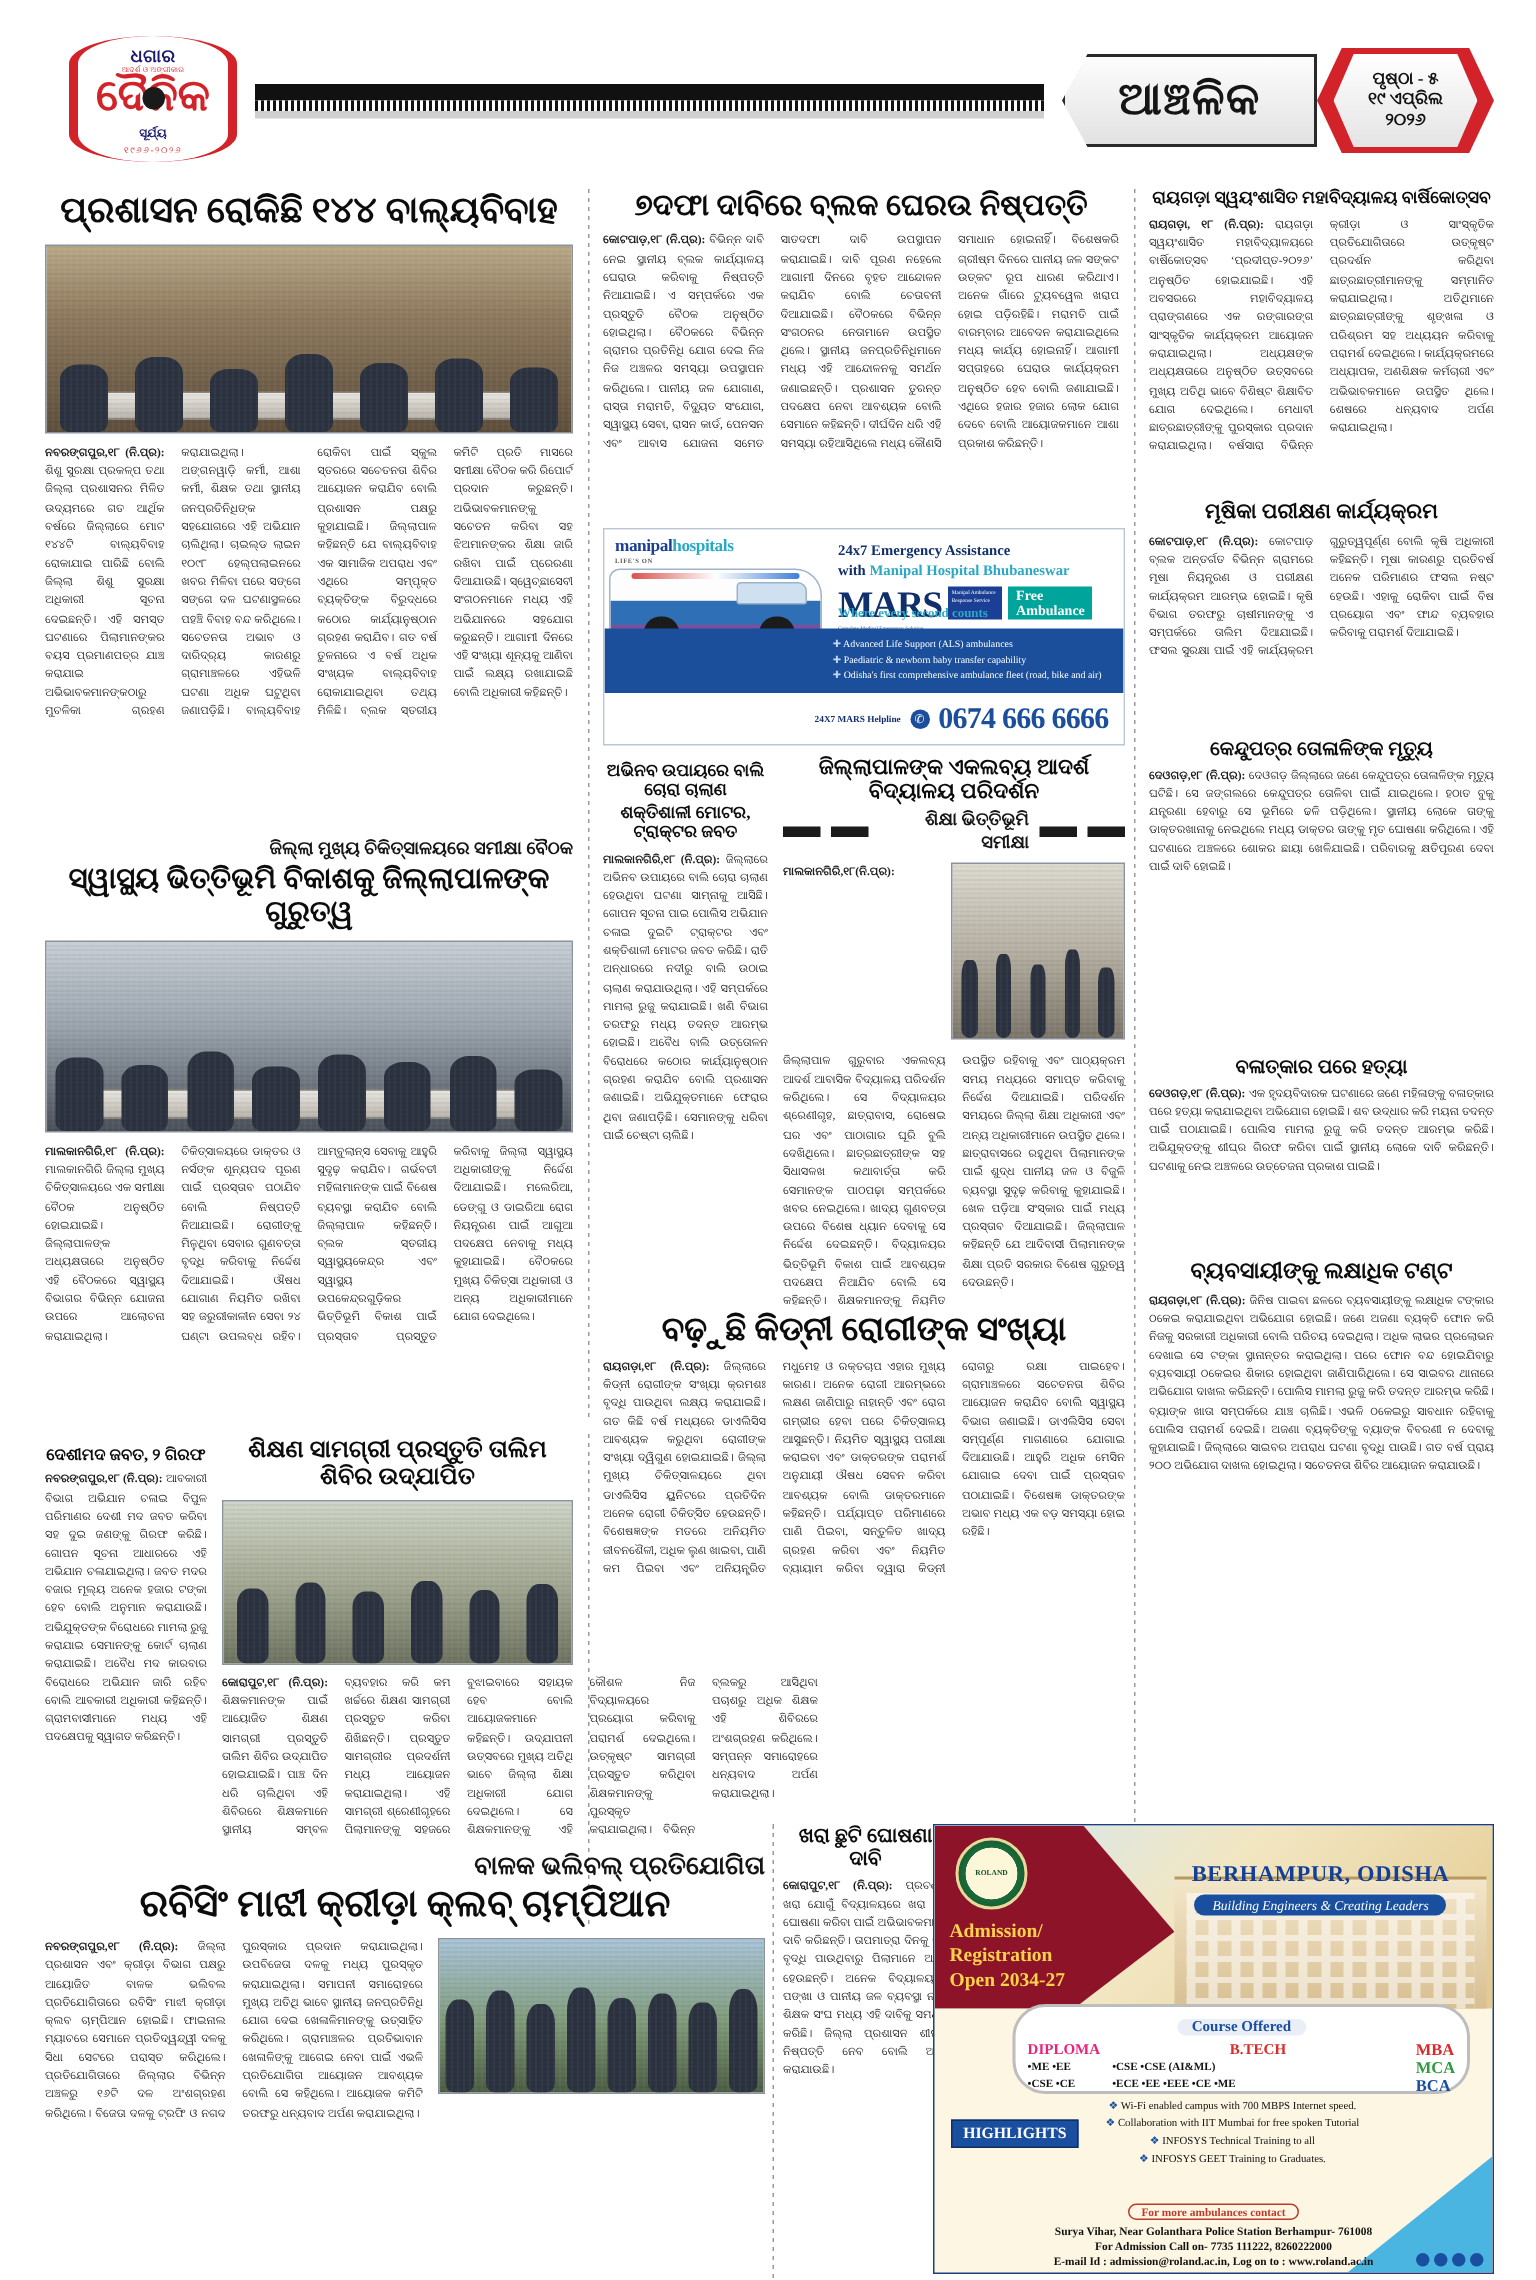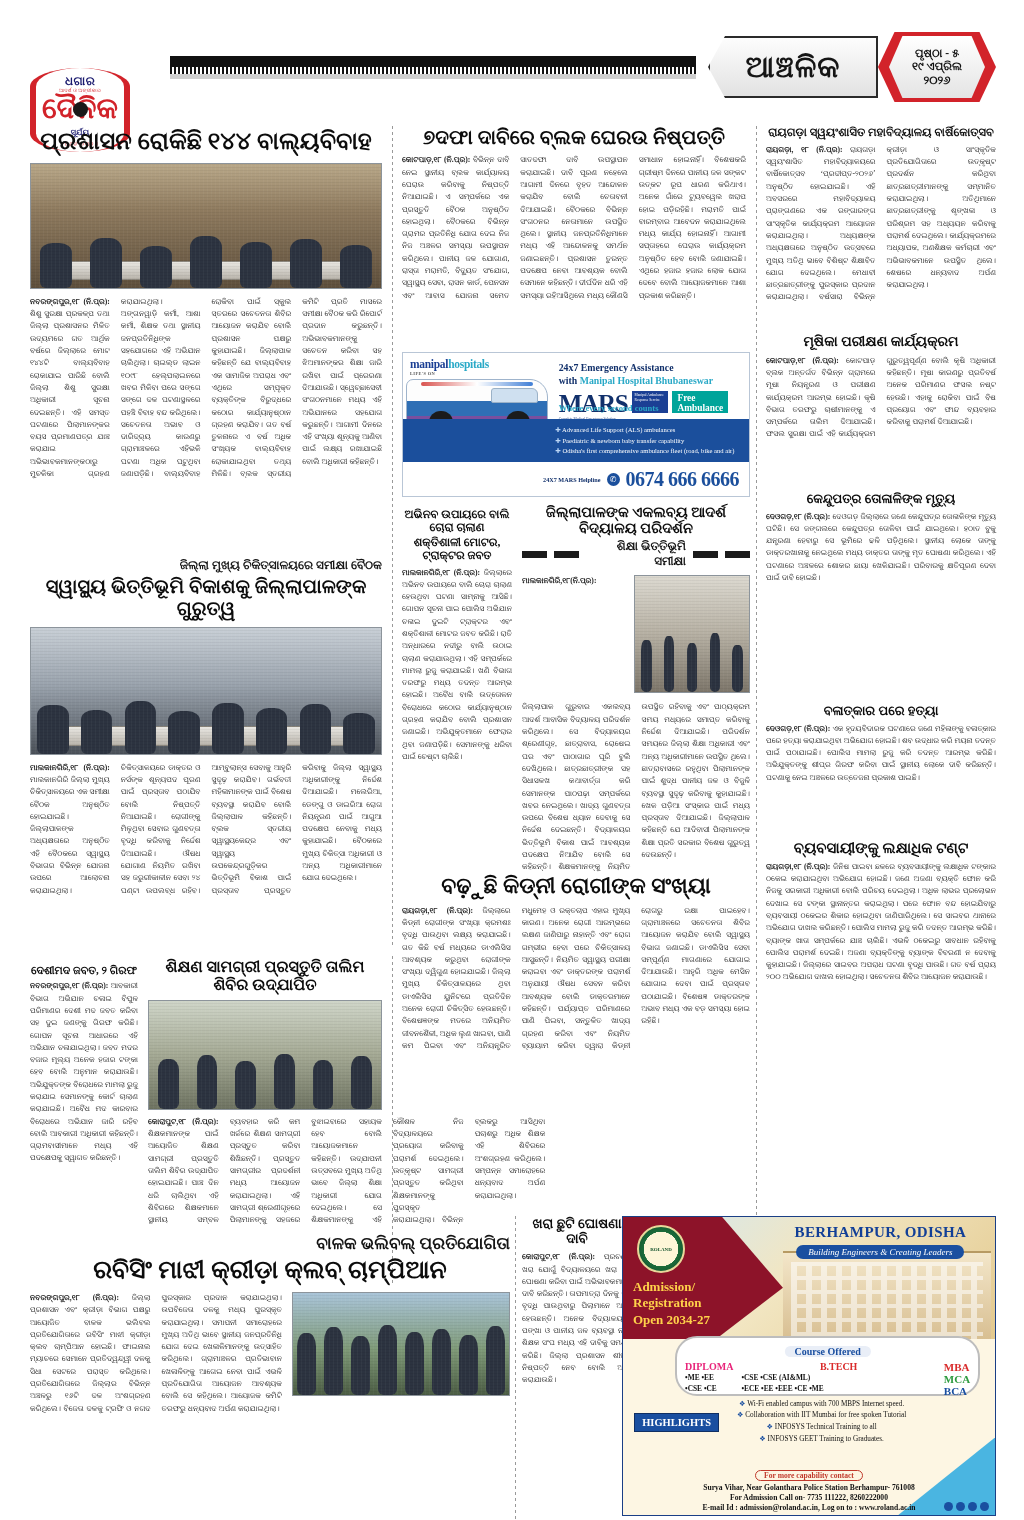--- a/index.html
+++ b/index.html
@@ -9,21 +9,21 @@
     background:#ffffff;
     font-family:"Liberation Serif", serif;
     color:#111;
     overflow:hidden;
     position:relative;
   }
   .page { position:relative; width:1024px; height:1520px; background:#fff; }
 
   
   .masthead { position:relative; height:92px; margin:22px 28px 0 30px; }
-  .logo-box { position:absolute; left:0; top:2px; width:100px; height:84px;margin-top:44px; }
+  .logo-box { position:absolute; left:16px; top:2px; width:112px; height:84px; }
   .logo-bracket {
     position:absolute; inset:0;
     border-left:6px solid #d2232a; border-right:6px solid #d2232a;
     border-radius:50%/22%;
   }
   .logo-top { position:absolute; top:6px; left:0; right:0; text-align:center;
     font-size:12px; color:#1a1a6e; font-weight:bold; letter-spacing:.3px; }
   .logo-sub { position:absolute; top:20px; left:0; right:0; text-align:center;
     font-size:5px; color:#d2232a; letter-spacing:.2px; }
   .logo-main { position:absolute; top:26px; left:0; right:0; text-align:center;
@@ -143,21 +143,21 @@
                background:#8d1329; clip-path:polygon(0 0,62% 0,100% 58%,58% 100%,0 100%); }
   .rl-seal { position:absolute; left:14px; top:8px; width:48px; height:48px; border-radius:50%;
              background:radial-gradient(circle,#fdf6d8 55%,#1b6b3a 56%,#0d4a28 100%);
              border:2px solid #e8d89a; display:flex; align-items:center; justify-content:center;
              font-size:5px; color:#14532d; font-weight:bold; text-align:center; }
   .rl-adm { position:absolute; left:10px; top:62px; color:#ffd24a; font-size:13px;
             font-weight:bold; line-height:1.25; }
   .rl-title { position:absolute; left:40%; right:6px; top:6px; text-align:center; }
   .rl-title .t1 { font-size:20.5px; font-weight:bold; color:#e8242a;
                   text-shadow:1px 1px 0 #5d0b10; letter-spacing:-.4px; }
-  .rl-title .t2 { font-size:15px; font-weight:bold; color:#123f97; letter-spacing:.4px; margin-top:1px;}
+  .rl-title .t2 { font-size:15px; font-weight:bold; color:#123f97; letter-spacing:.4px; margin-top:19px;}
   .rl-title .t3 { display:inline-block; margin-top:4px; padding:2px 12px; background:#1a4fa0;
                   color:#fff; font-size:9px; font-style:italic; border-radius:11px; }
   .rl-bldg { position:absolute; right:4px; bottom:0; width:56%; height:72%;
              background:linear-gradient(180deg,#f3e6c9,#d8bf92);
              border-top:2px solid #b79a63; }
   .rl-bldg::after { content:""; position:absolute; inset:10% 4% 0 4%;
              background:repeating-linear-gradient(90deg,#fff 0 6px,transparent 6px 15px),
                         repeating-linear-gradient(180deg,#fff 0 4px,transparent 4px 14px);
              opacity:.55; }
   .rl-course { position:absolute; left:14%; right:4%; top:40%; height:20%;
@@ -506,21 +506,21 @@
         <ul>
           <li>Wi-Fi enabled campus with 700 MBPS Internet speed.</li>
           <li>Collaboration with IIT Mumbai for free spoken Tutorial</li>
           <li>INFOSYS Technical Training to all</li>
           <li>INFOSYS GEET Training to Graduates.</li>
         </ul>
       </div>
 
       <div class="rl-wave"></div>
       <div class="rl-contact">
-        <div class="pill">For more capability contact</div>
+        <div class="pill">For more ambulances contact</div>
         <p>Surya Vihar, Near Golanthara Police Station Berhampur- 761008</p>
         <p>For Admission Call on- 7735 111222, 8260222000</p>
         <p>E-mail Id : admission@roland.ac.in, Log on to : www.roland.ac.in</p>
       </div>
       <div class="rl-socials">
         <i></i>
         <i></i>
         <i></i>
         <i></i>
       </div>

